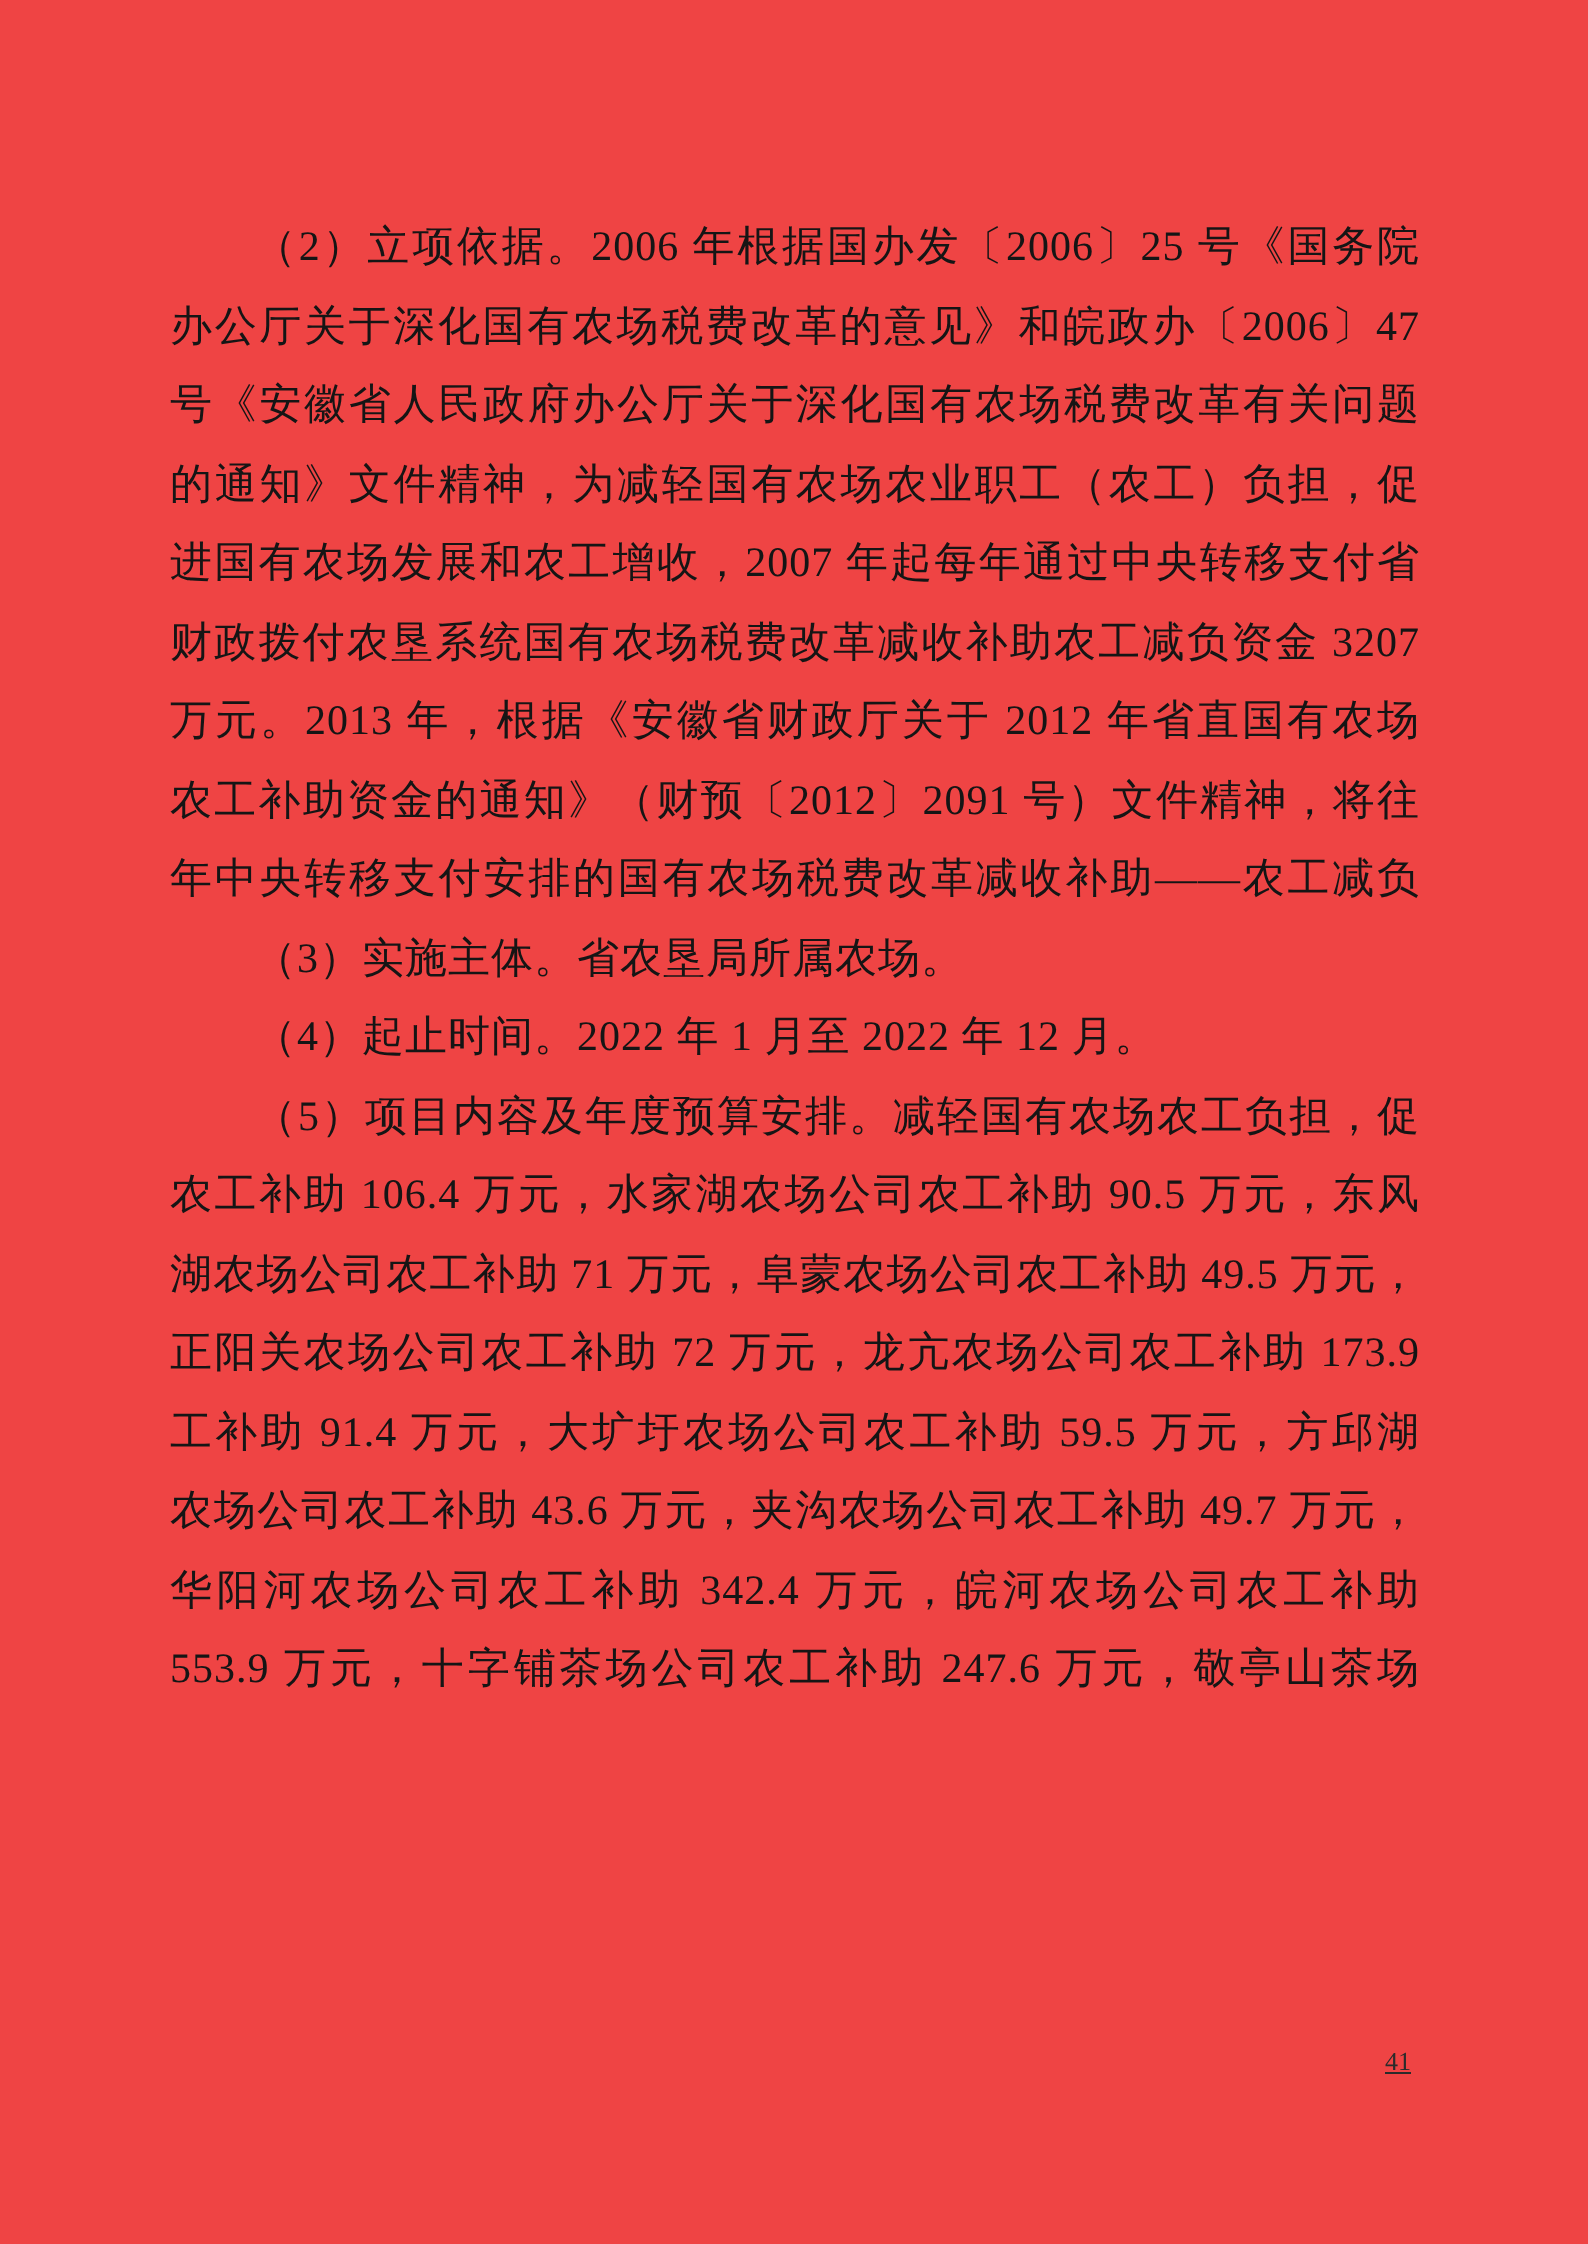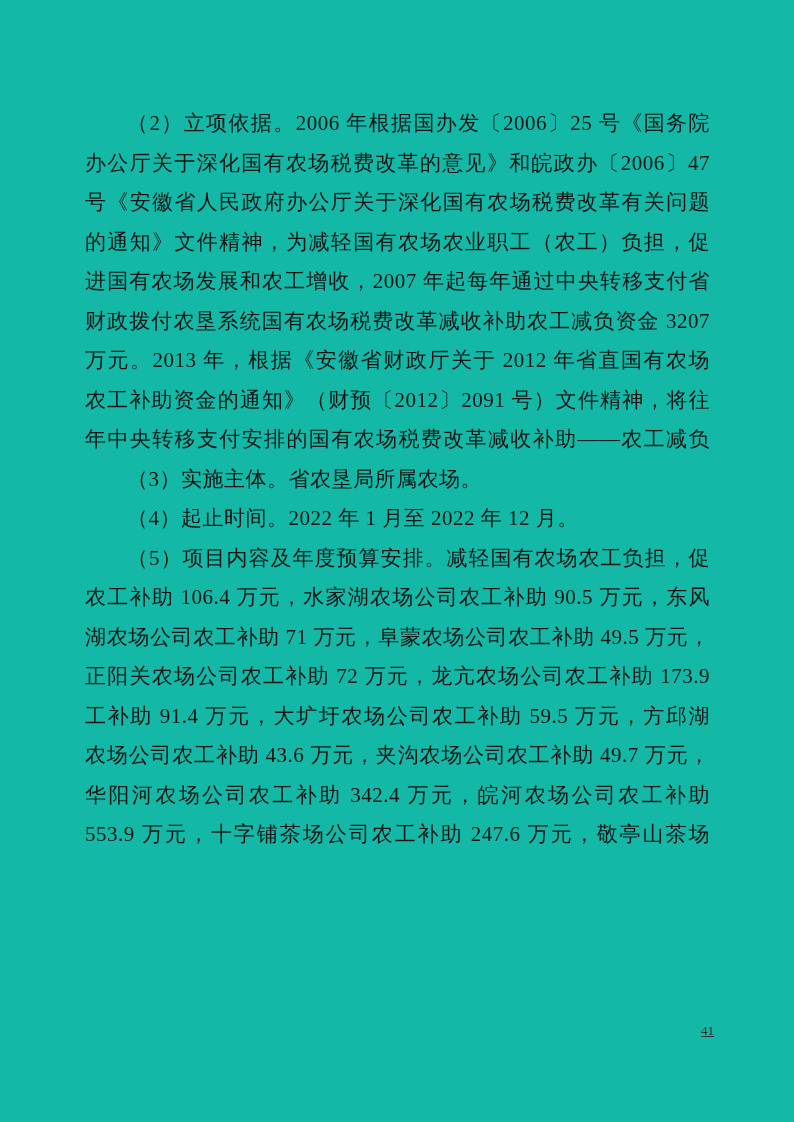--- a/index.html
+++ b/index.html
@@ -4,21 +4,21 @@
 <style>
   html, body {
     margin: 0;
     padding: 0;
     background: #ffffff;
   }
   .page {
     position: relative;
     width: 794px;
     height: 1122px;
-    background: #14b8a6;
+    background: #ef4444;
     overflow: hidden;
     font-family: "Liberation Serif", "DejaVu Serif", serif;
     color: #151515;
   }
   .content {
     position: absolute;
     left: 85px;
     top: 104px;
     width: 625px;
   }
@@ -45,21 +45,21 @@
     text-align-last: auto;
   }
   .pageno {
     position: absolute;
     left: 684px;
     top: 1022px;
     width: 30px;
     font-size: 13px;
     line-height: 18px;
     color: #2b2b2b;
-    text-align: right;
+    text-align: center;
     text-decoration: underline;
   }
 </style>
 </head>
 <body>
 
 <div class="page">
   <div class="content">
 
     <div class="para">

